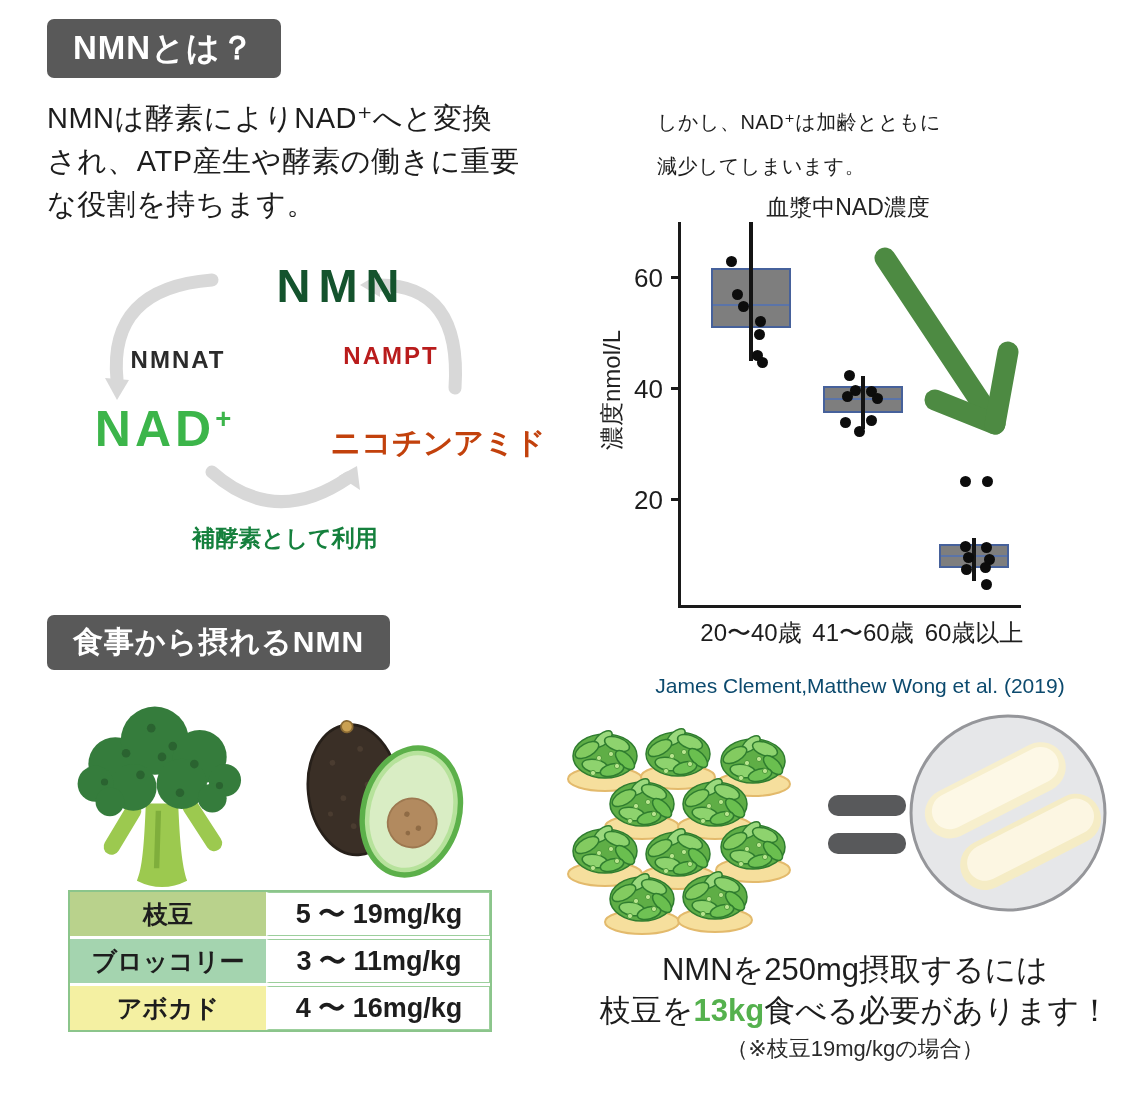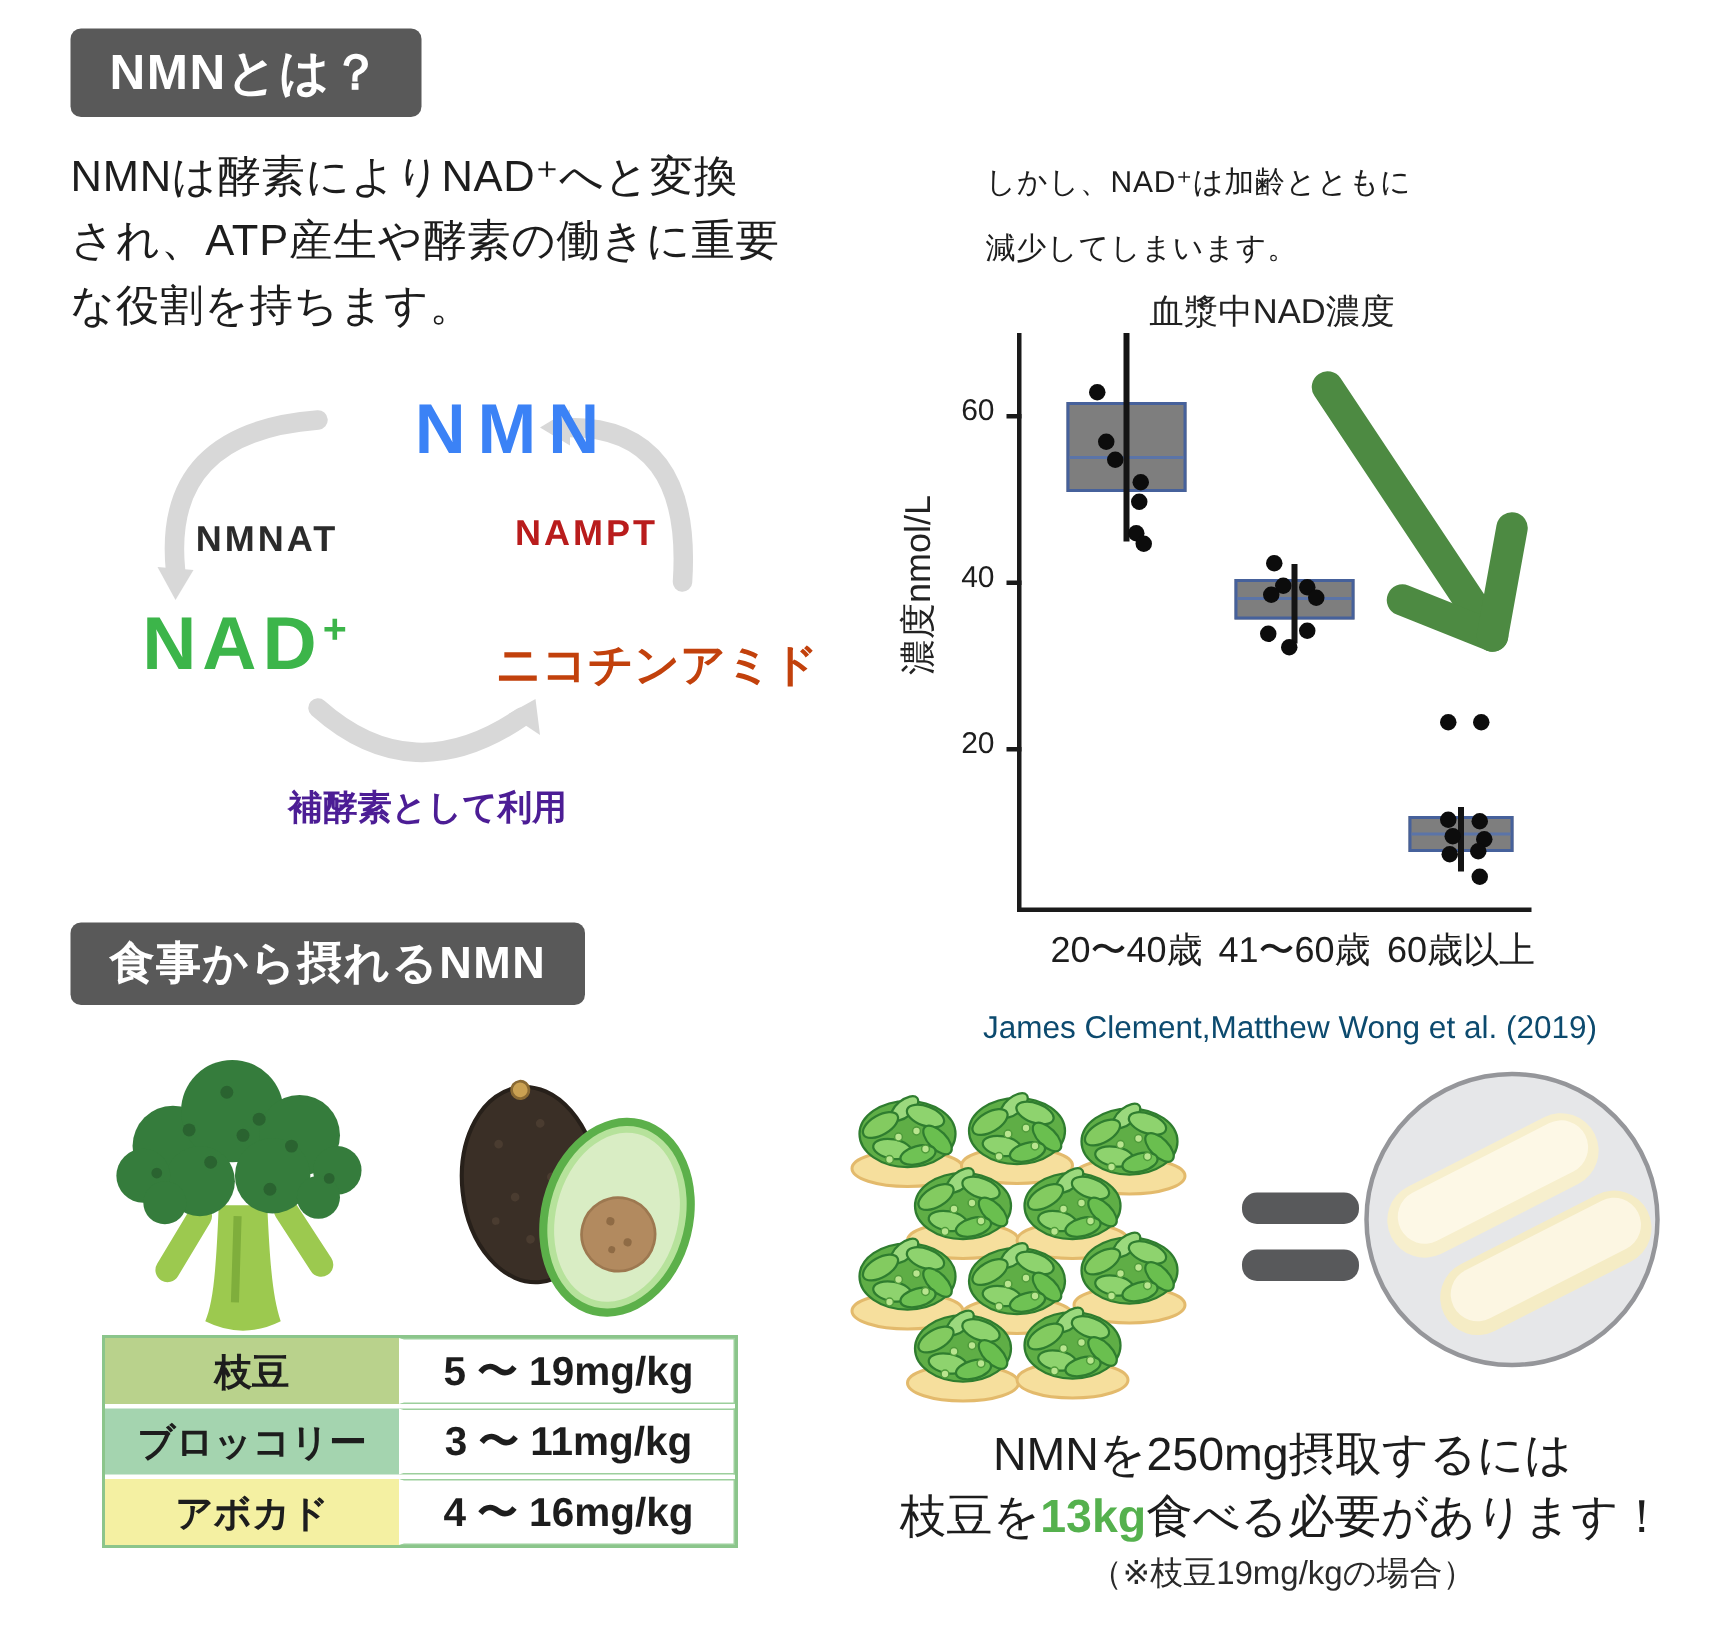--- a/index.html
+++ b/index.html
@@ -21,28 +21,28 @@
   
   #cycle{left:60px;top:240px;width:500px;height:340px;}
   #cycle svg{position:absolute;left:0;top:0;}
   .cyc-label{position:absolute;font-weight:bold;text-align:center;white-space:nowrap;}
   #nmn-label{left:142px;top:18px;width:280px;font-size:47px;letter-spacing:8px;}
   #nmnat-label{left:50px;top:106px;width:136px;font-size:24px;letter-spacing:2px;color:#2b2b2b;}
   #nampt-label{left:263px;top:102px;width:136px;font-size:24px;letter-spacing:2px;color:#b91c1c;}
   #nad-label{left:0px;top:160px;width:210px;font-size:50px;letter-spacing:4px;}
   #nad-label sup{font-size:55%;}
   #nicotinamide-label{left:258px;top:183px;width:240px;font-size:30px;color:#c2410c;}
-  #coenzyme-note{left:110px;top:283px;width:230px;font-size:23px;color:#4c1d95;}
+  #coenzyme-note{left:110px;top:283px;width:230px;font-size:23px;color:#15803d;}
   
   #chart-title{left:678px;top:192px;width:340px;text-align:center;font-size:23px;font-weight:500;color:#222;}
   #ylabel{left:612px;top:390px;transform:translate(-50%,-50%) rotate(-90deg);font-size:24px;white-space:nowrap;color:#222;}
   #plot{left:678px;top:222px;width:340px;height:383px;border-left:3px solid #1a1a1a;border-bottom:3px solid #1a1a1a;}
   #plot>div{position:absolute;}
   .tickmark{left:-10px;width:10px;height:3px;background:#1a1a1a;}
-  .ticklabel{left:-66px;width:48px;text-align:right;font-size:20px;color:#1d1d1d;}
+  .ticklabel{left:-66px;width:48px;text-align:right;font-size:26px;color:#1d1d1d;}
   .box{background:#7e7e7e;border:2px solid #46619b;box-sizing:border-box;}
   .median{height:2px;background:#5b74a8;}
   .whisker{width:4px;background:#141414;}
   .pt{width:11px;height:11px;border-radius:50%;background:#0c0c0c;}
   .xlabel{width:140px;text-align:center;font-size:24px;font-weight:500;white-space:nowrap;color:#1d1d1d;}
   #citation{left:620px;top:650px;width:480px;text-align:center;font-size:21px;color:#0c4a6e;margin-top:24px;}
   #decline-arrow{left:860px;top:235px;}
   
   #food-table{left:47px;top:890px;width:420px;border:2px solid #8bc58b;background:#fff;margin-left:21px;}
   .food-row{display:flex;height:44px;margin-bottom:3px;}
@@ -77,21 +77,21 @@
         <path d="M152 40 Q48 48 57 140"></path>
         <path d="M395 148 Q402 44 318 45"></path>
         <path d="M152 232 Q215 288 288 238"></path>
       </g>
       <g fill="#d8d8d8" stroke="none">
         <polygon points="57,160 45,138 69,140"></polygon>
         <polygon points="300,45 320,33 320,57"></polygon>
         <polygon points="297,226 300,250 279,236"></polygon>
       </g>
     </svg>
-    <div class="cyc-label" id="nmn-label" style="color:#3b82f6;">NMN</div>
+    <div class="cyc-label" id="nmn-label" style="color:#14532d;">NMN</div>
     <div class="cyc-label" id="nmnat-label">NMNAT</div>
     <div class="cyc-label" id="nampt-label">NAMPT</div>
     <div class="cyc-label" id="nad-label" style="color:#3cb54a;">
       <span>NAD</span><sup>+</sup>
     </div>
     <div class="cyc-label" id="nicotinamide-label">ニコチンアミド</div>
     <div class="cyc-label" id="coenzyme-note">補酵素として利用</div>
   </div>
 
   <div class="abs para" id="aging-text">

